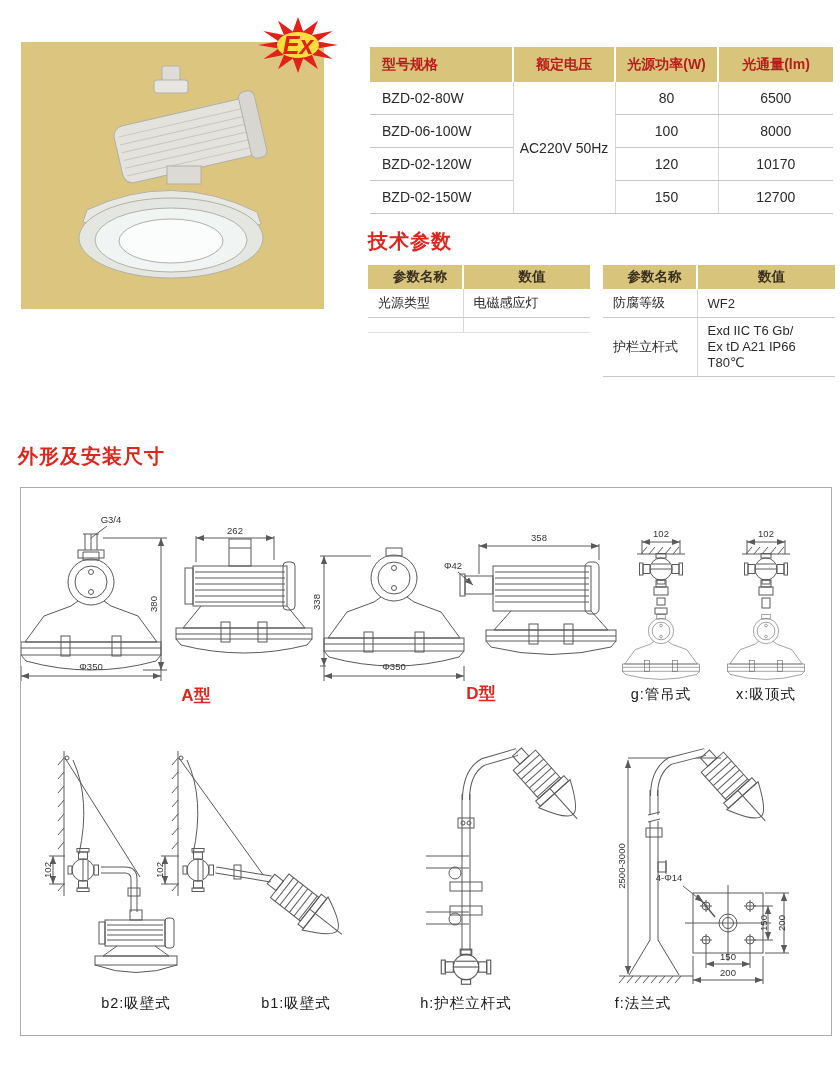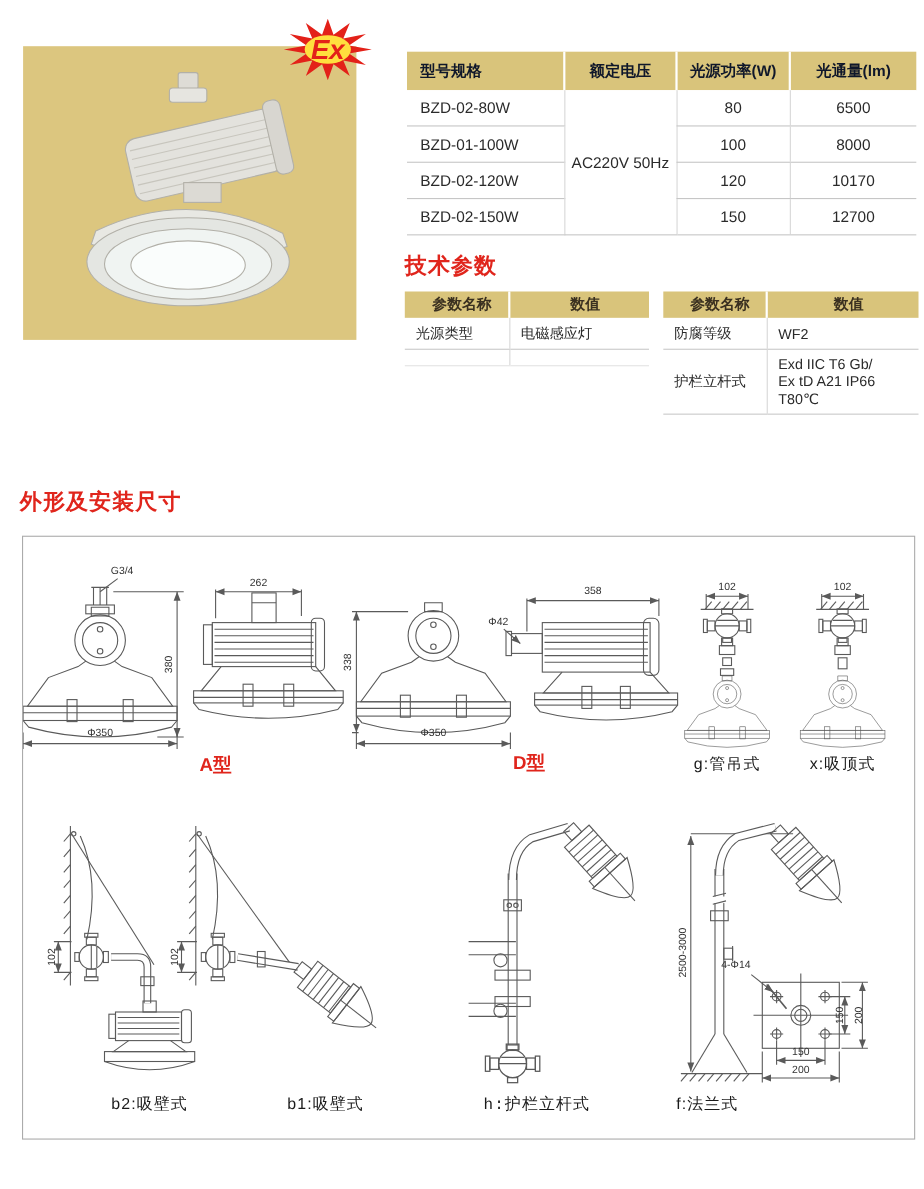--- a/index.html
+++ b/index.html
@@ -7,21 +7,21 @@
        font-family:"Liberation Sans","DejaVu Sans",sans-serif;color:#222;}
   .abs{position:absolute;}
 
   
   .photo{left:21px;top:42px;width:303px;height:267px;background:#dcc67f;}
   .exbadge{left:256px;top:14px;width:84px;height:64px;}
 
   
   table{border-collapse:collapse;table-layout:fixed;}
   .spec{left:370px;top:47px;width:463px;}
-  .spec th{background:#d9c47b;height:35px;font-size:14px;color:#0f172a;text-align:left;
+  .spec th{background:#d9c47b;height:35px;font-size:14px;color:#b91c1c;text-align:left;
            padding:0 0 0 12px;font-weight:bold;border-right:2px solid #fff;}
   .spec th.cc{text-align:center;padding:0;}
   .spec th:last-child{border-right:none;}
   .spec td{height:30px;font-size:14px;color:#2a2a2a;border-bottom:1px solid #c6c6c6;background:#fff;}
   .spec td.model{padding-left:12px;text-align:left;}
   .spec td.cc{text-align:center;}
   .spec td.vl{border-left:1px solid #d8d8d8;}
 
   
   .ptab th{background:#d9c47b;height:24px;font-size:13.5px;color:#3a3020;text-align:center;
@@ -97,21 +97,21 @@
     <th class="cc">光源功率(W)</th>
     <th class="cc">光通量(lm)</th>
   </tr>
   <tr>
     <td class="model">BZD-02-80W</td>
     <td class="cc vl" rowspan="4">AC220V 50Hz</td>
     <td class="cc vl">80</td>
     <td class="cc vl">6500</td>
   </tr>
   <tr>
-    <td class="model">BZD-01-100W</td>
+    <td class="model">BZD-06-100W</td>
     <td class="cc vl">100</td>
     <td class="cc vl">8000</td>
   </tr>
   <tr>
     <td class="model">BZD-02-120W</td>
     <td class="cc vl">120</td>
     <td class="cc vl">10170</td>
   </tr>
   <tr>
     <td class="model">BZD-02-150W</td>
@@ -459,15 +459,15 @@
   <div class="vdim" style="left:745px;top:429px;width:32px;">200</div>
   <div class="dim" style="left:687px;top:463px;width:40px;">150</div>
   <div class="dim" style="left:687px;top:479px;width:40px;">200</div>
 
   <div class="rlabel" style="left:120px;top:196px;width:110px;">A型</div>
   <div class="rlabel" style="left:405px;top:194px;width:110px;">D型</div>
   <div class="dlabel" style="left:588px;top:197px;width:104px;">g:管吊式</div>
   <div class="dlabel" style="left:693px;top:197px;width:104px;">x:吸顶式</div>
   <div class="dlabel" style="left:63px;top:506px;width:104px;">b2:吸壁式</div>
   <div class="dlabel" style="left:223px;top:506px;width:104px;">b1:吸壁式</div>
-  <div class="dlabel" style="left:405px;top:506px;width:124px;font-family:Liberation Mono, monospace;">h:护栏立杆式</div>
+  <div class="dlabel" style="left:383px;top:506px;width:124px;">h:护栏立杆式</div>
   <div class="dlabel" style="left:570px;top:506px;width:104px;">f:法兰式</div>
 </div>
 
 </body></html>

